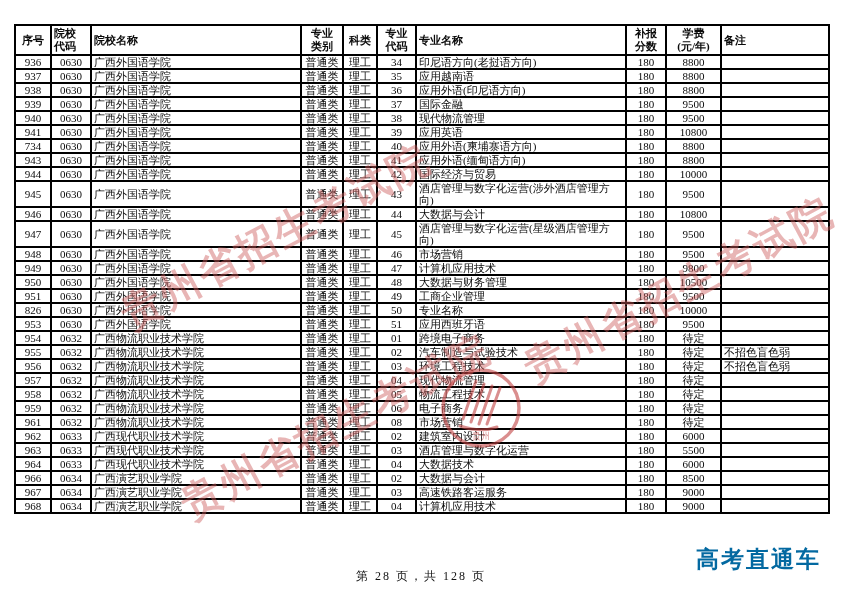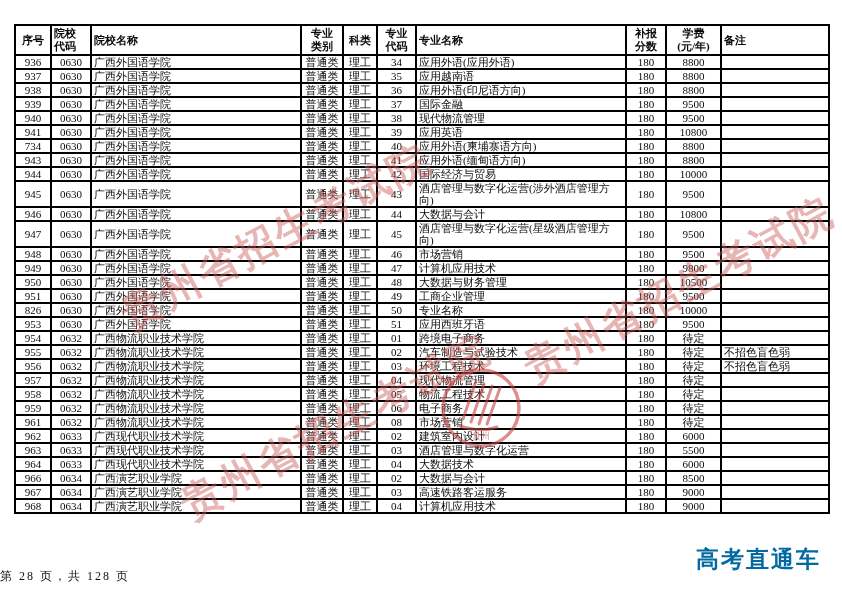--- a/index.html
+++ b/index.html
@@ -63,20 +63,21 @@
     left: 696px; top: 544px;
     font-size: 23px;
     font-weight: bold;
     letter-spacing: 2px;
     color: #0369a1;
     white-space: nowrap;
   }
   .footer {
     position: absolute;
     left: 0; top: 568px; width: 842px;
+    text-align: center;
     font-size: 12px;
     color: #111;
     letter-spacing: 2px;
   }
 </style>
 </head>
 <body>
 
 <div class="page">
 
@@ -113,21 +114,21 @@
         </tr>
       </thead>
     <tbody>
         <tr>
           <td>936</td>
           <td>0630</td>
           <td class="l">广西外国语学院</td>
           <td>普通类</td>
           <td>理工</td>
           <td>34</td>
-          <td class="l">应用外语(应用外语)</td>
+          <td class="l">印尼语方向(老挝语方向)</td>
           <td>180</td>
           <td>8800</td>
           <td class="l"></td>
         </tr>
         <tr>
           <td>937</td>
           <td>0630</td>
           <td class="l">广西外国语学院</td>
           <td>普通类</td>
           <td>理工</td>

